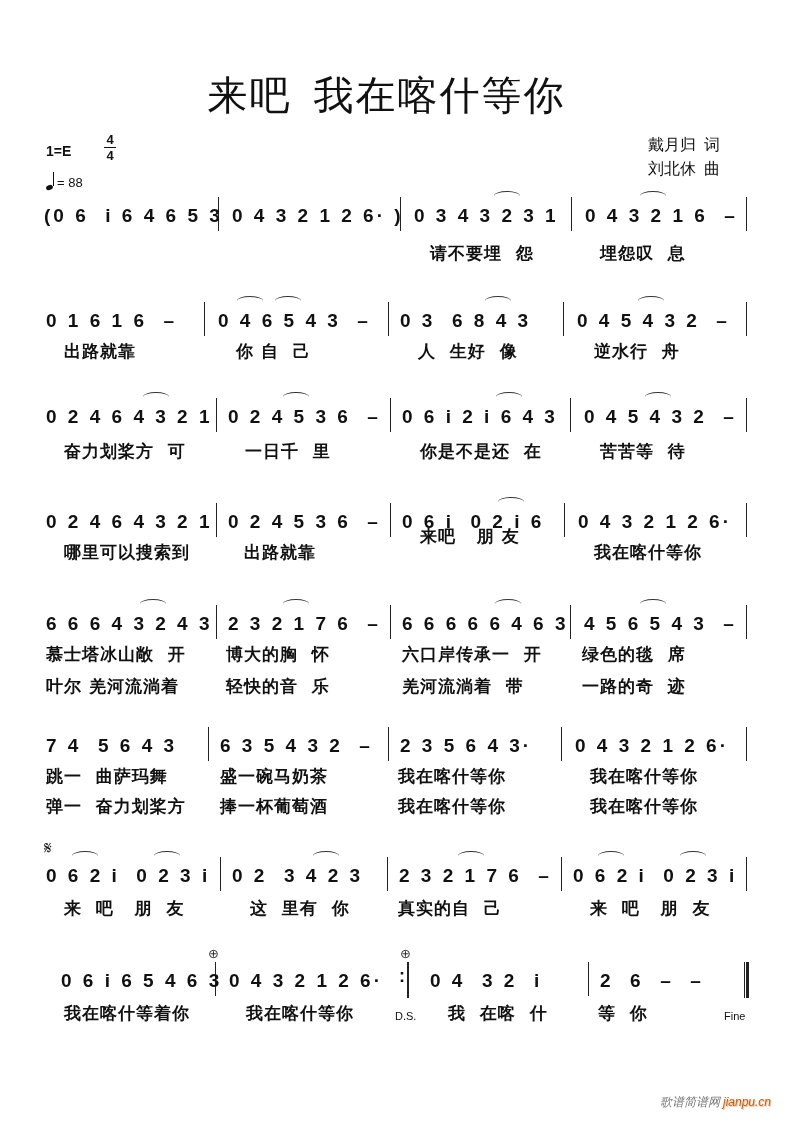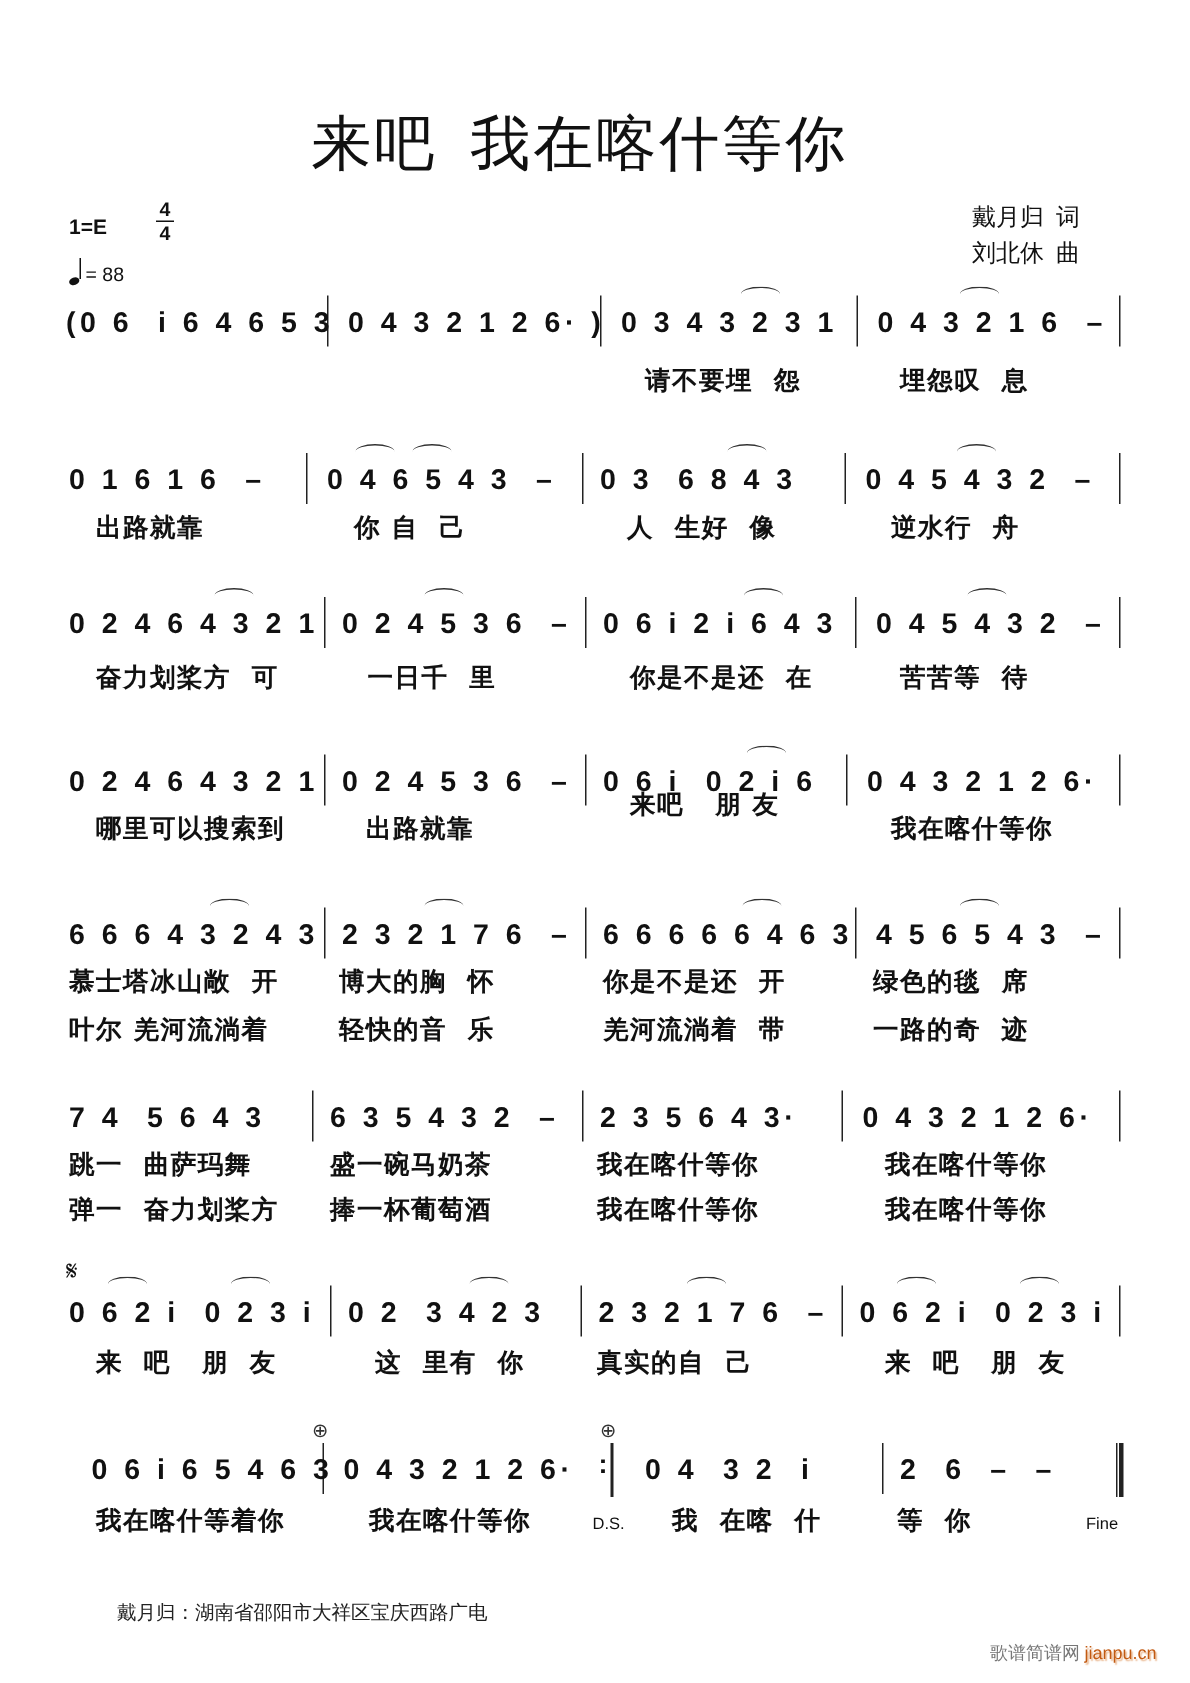--- a/index.html
+++ b/index.html
@@ -30,21 +30,21 @@
            font-family: "Liberation Sans", sans-serif; }
   .slur { position: absolute; top: -6px; width: 26px; height: 10px; border-top: 1.5px solid #333; border-radius: 50% 50% 0 0; }
   .lyrics { position: absolute; font-size: 17px; white-space: pre; font-family: "DejaVu Sans", sans-serif; font-weight: bold; letter-spacing: 1px; }
 
   .segno { position: absolute; left: 44px; top: 837px; font-size: 18px; font-family: "DejaVu Serif", serif; }
   .coda { position: absolute; font-size: 13px; color: #333; }
   .ds { position: absolute; font-size: 11px; }
   .fine { position: absolute; font-size: 11px; }
 
   .footer { position: absolute; left: 78px; top: 1066px; font-size: 13px; line-height: 19px; font-family: "DejaVu Sans", sans-serif; color: #222; }
-  .watermark { position: absolute; left: 660px; top: 1094px; font-size: 12px; color: #777; font-family: "DejaVu Serif", serif; }
+  .watermark { position: absolute; left: 660px; top: 1094px; font-size: 12px; color: #777; font-family: "DejaVu Serif", serif; font-style: italic; }
   .watermark span { color: #c25a12; font-family: "Liberation Sans", sans-serif; margin-left: 3px; text-shadow: 1px 1px 1px #e9b48a; }
 </style>
 </head>
 <body>
 
 <div class="title">
   <span>来吧</span><span class="gap"></span><span>我在喀什等你</span>
 </div>
 
 <div class="key">1=E</div>
@@ -140,21 +140,21 @@
   <div class="slur" style="left:140px"></div>
   <div class="notes" style="left:46px">6 6 6 4 3 2 4 3</div>
   <div class="slur" style="left:283px"></div>
   <div class="notes" style="left:228px">2 3 2 1 7 6  –</div>
   <div class="slur" style="left:495px"></div>
   <div class="notes" style="left:402px">6 6 6 6 6 4 6 3</div>
   <div class="slur" style="left:640px"></div>
   <div class="notes" style="left:584px">4 5 6 5 4 3  –</div>
   <div class="lyrics" style="left:46px;top:38px">慕士塔冰山敞  开</div>
   <div class="lyrics" style="left:226px;top:38px">博大的胸  怀</div>
-  <div class="lyrics" style="left:402px;top:38px">你是不是还  开</div>
+  <div class="lyrics" style="left:402px;top:38px">六口岸传承一  开</div>
   <div class="lyrics" style="left:582px;top:38px">绿色的毯  席</div>
   <div class="lyrics" style="left:46px;top:70px">叶尔 羌河流淌着</div>
   <div class="lyrics" style="left:226px;top:70px">轻快的音  乐</div>
   <div class="lyrics" style="left:402px;top:70px">羌河流淌着  带</div>
   <div class="lyrics" style="left:582px;top:70px">一路的奇  迹</div>
 </div>
 
 <div class="row" style="top:727px;">
   <div class="bar" style="left:208px"></div>
   <div class="bar" style="left:388px"></div>
@@ -209,18 +209,17 @@
   <div class="notes" style="left:600px">2  6  –  –</div>
   <div class="lyrics" style="left:64px;top:40px">我在喀什等着你</div>
   <div class="lyrics" style="left:246px;top:40px">我在喀什等你</div>
   <div class="lyrics" style="left:448px;top:40px">我  在喀  什</div>
   <div class="lyrics" style="left:598px;top:40px">等  你</div>
   <div class="ds" style="left:395px;top:48px">D.S.</div>
   <div class="fine" style="left:724px;top:48px">Fine</div>
 </div>
 
 <div class="footer">
-  <div>戴月归：湖南省邵阳市大祥区宝庆西路广电</div>
 </div>
 
 <div class="watermark">
   <span style="color:#777;margin:0;text-shadow:none;font-family:'DejaVu Serif',serif">歌谱简谱网</span><span>jianpu.cn</span>
 </div>
 
 </body></html>

